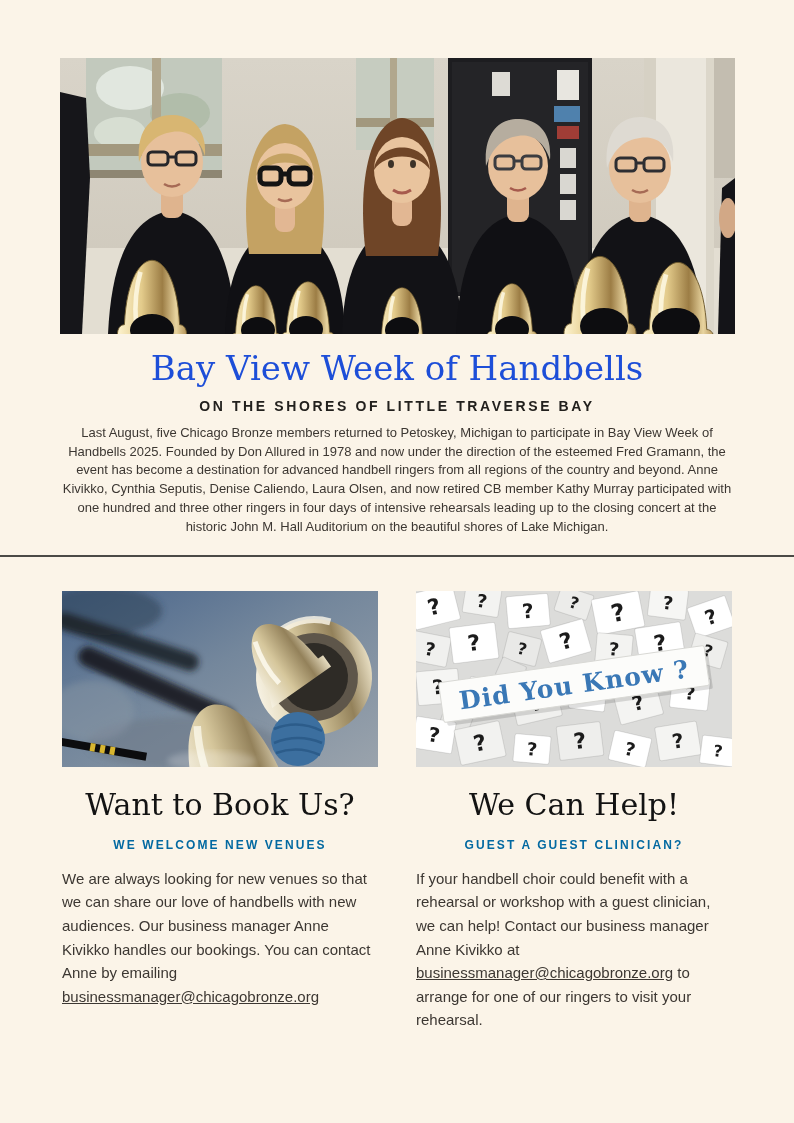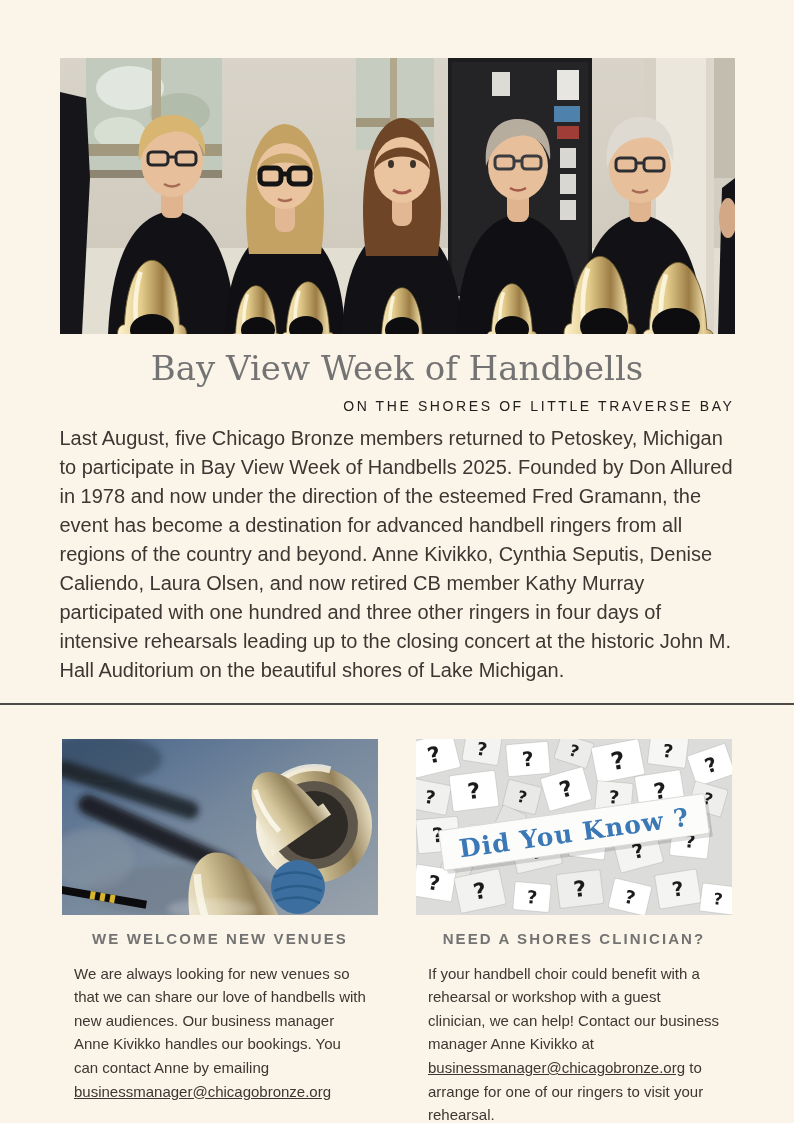--- a/index.html
+++ b/index.html
@@ -10,55 +10,55 @@
     font-family: "Liberation Sans", sans-serif;
     color: #3C3732;
     overflow: hidden;
   }
   .content { width: 675px; margin: 0 auto; }
   svg { display: block; }
   .hero-photo { margin-top: 58px; width: 675px; height: 276px; }
   .feature-title {
     font-family: "DejaVu Serif", serif;
     font-size: 34px; font-weight: 500; line-height: 1.2;
-    color: #737373; text-align: center;
+    color: #1d4ed8; text-align: center;
     margin: 14px 0 0;
   }
   .feature-subtitle {
-    font-size: 14px; font-weight: normal; letter-spacing: 2.6px;
-    color: #22201D; text-align: right;
+    font-size: 14px; font-weight: bold; letter-spacing: 2.6px;
+    color: #22201D; text-align: center;
     margin: 9px 0 0;
   }
   .feature-body {
-    font-size: 20px; line-height: 1.45;
-    margin: 10px 0 0; text-align: left;
+    font-size: 13px; line-height: 1.45;
+    margin: 10px 0 0; text-align: center;
   }
   .divider {
     border: none; border-top: 2px solid #4B4A46;
     margin: 18px 0 0; width: 100%;
   }
   .columns {
     width: 670px; margin: 34px auto 0;
     display: grid; grid-template-columns: 1fr 1fr; gap: 38px;
   }
   .col-photo { width: 316px; height: 176px; }
   .col-title {
     font-family: "DejaVu Serif", serif;
     font-size: 30px; font-weight: 500; line-height: 1.2;
     color: #131313; text-align: center;
     margin: 20px 0 0;
   }
   .col-subtitle {
-    font-size: 15px; font-weight: bold; letter-spacing: 2.1px;
-    color: #737373; text-align: center;
+    font-size: 12px; font-weight: bold; letter-spacing: 2.1px;
+    color: #0369a1; text-align: center;
     margin: 15px 0 0;
   }
   .col-body {
     font-size: 15px; line-height: 1.57;
-    margin: 15px 12px 0;
+    margin: 15px 0 0;
   }
   a.email-link { color: inherit; cursor: pointer; }
 </style>
 </head>
 <body>
 
 <div class="content">
 
   <div class="hero-photo">
     <svg width="675" height="276" viewBox="0 0 675 276">
@@ -274,20 +274,21 @@
 
         <g transform="rotate(10 40 158)">
           <rect x="-20" y="154" width="105" height="8" fill="#0c0c0e"></rect>
           <rect x="28" y="154" width="5" height="8" fill="#d8b52f"></rect>
           <rect x="38" y="154" width="5" height="8" fill="#d8b52f"></rect>
           <rect x="48" y="154" width="5" height="8" fill="#d8b52f"></rect>
         </g>
         <ellipse cx="150" cy="170" rx="45" ry="10" fill="#ffffff" opacity="0.22" filter="url(#soft)"></ellipse>
       </svg>
     </div>
+    <h2 class="col-title">Want to Book Us?</h2>
     <div class="col-subtitle">WE WELCOME NEW VENUES</div>
     <p class="col-body"><span>We are always looking for new venues so that we can share our love of handbells with new audiences. Our business manager Anne Kivikko handles our bookings.  You can contact Anne by emailing </span><a class="email-link" href="#">businessmanager@chicagobronze.org</a></p>
   </div>
 
   <div>
     <div class="col-photo">
       <svg width="316" height="176" viewBox="0 0 316 176">
         <rect width="316" height="176" fill="#dcdcda"></rect>
         <g>
             <g transform="translate(18,16) rotate(-14)">
@@ -408,17 +409,18 @@
               <text text-anchor="middle" dominant-baseline="central" font-size="16" font-weight="bold" font-family="DejaVu Sans, sans-serif" fill="#1b1b1b">?</text>
             </g>
           </g>
         <g transform="translate(158,93) rotate(-8)">
           <rect x="-131" y="-16" width="268" height="40" rx="2" fill="rgba(0,0,0,0.13)"></rect>
           <rect x="-134" y="-20" width="268" height="40" rx="2" fill="#fcfcfa" stroke="#d8d8d4"></rect>
           <text x="0" y="1" text-anchor="middle" dominant-baseline="central" font-family="DejaVu Serif, serif" font-size="25" font-weight="bold" fill="#3A78B6" letter-spacing="1">Did You Know ?</text>
         </g>
       </svg>
     </div>
-    <div class="col-subtitle">NEED A SHORES CLINICIAN?</div>
+    <h2 class="col-title">We Can Help!</h2>
+    <div class="col-subtitle">GUEST A GUEST CLINICIAN?</div>
     <p class="col-body"><span>If your handbell choir could benefit with a rehearsal or workshop with a guest clinician, we can help! Contact our business manager Anne Kivikko at </span><a class="email-link" href="#">businessmanager@chicagobronze.org</a><span> to arrange for one of our ringers to visit your rehearsal.</span></p>
   </div>
 
 </div>
 
 </body></html>

